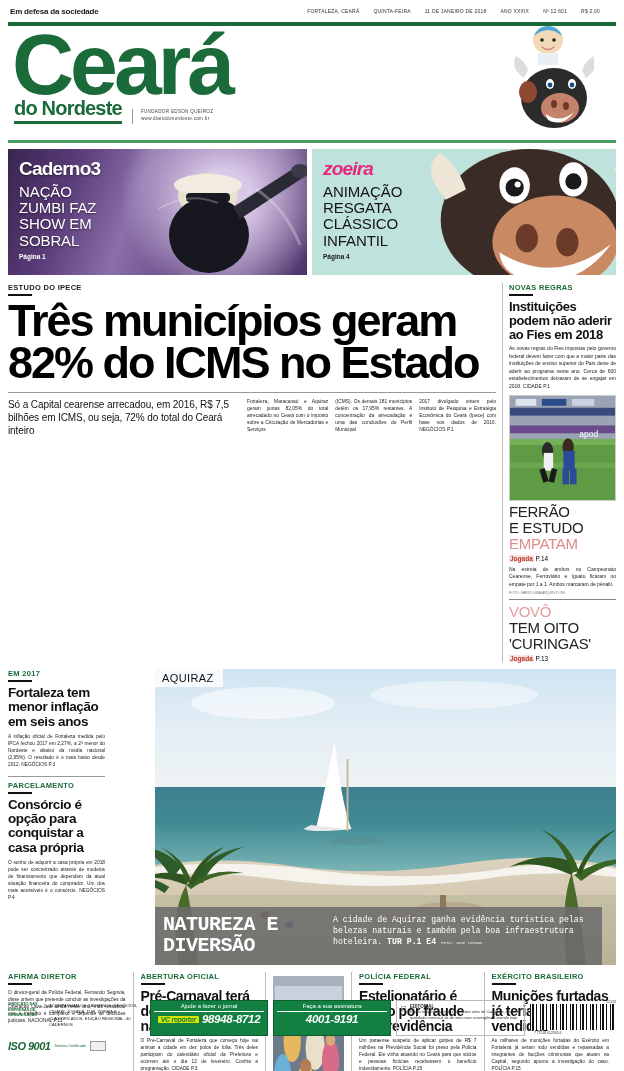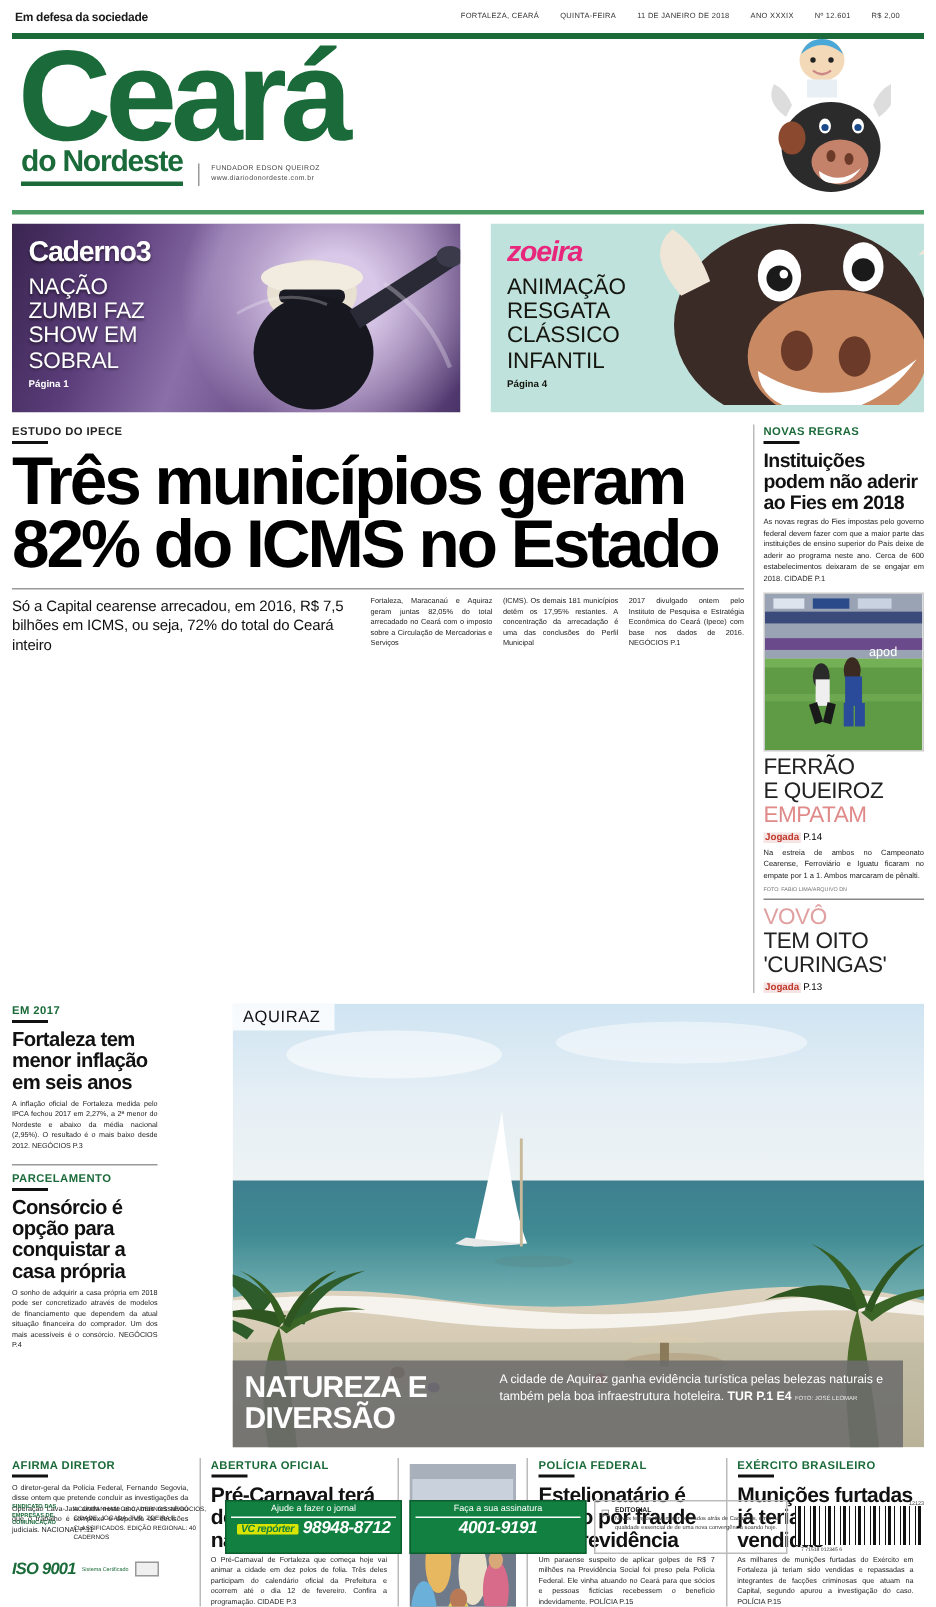--- a/index.html
+++ b/index.html
@@ -40,21 +40,21 @@
   }
   .founder { border-left: 1px solid #999; padding-left: 8px; padding-bottom: 2px; }
   .founder div { font-size: 4.6px; color: #444; letter-spacing: 0.3px; line-height: 1.5; }
   .mascot {
     position: absolute; right: 22px; top: -4px; width: 92px; height: 110px;
     pointer-events: none;
   }
   .greenrule2 { height: 3px; background: #4a9c63; margin: 2px 8px 0 8px; }
 
   
-  .promos { display: flex; gap: 20px; margin: 6px 8px 0 8px; height: 126px; }
+  .promos { display: flex; gap: 5px; margin: 6px 8px 0 8px; height: 126px; }
   .promo { position: relative; overflow: hidden; }
   .promo.left { flex: 0 0 299px; }
   .promo.right { flex: 1; }
   .promo-bg { position: absolute; inset: 0; }
   .promo-inner { position: relative; padding: 9px 0 0 11px; }
   .promo-brand { font-size: 19px; font-weight: bold; letter-spacing: -0.8px; }
   .promo-brand.c3 { color: #ffffff; text-shadow: 0 1px 2px rgba(0,0,0,.5); }
   .promo-brand.zo { color: #e8267c; font-style: italic; }
   .promo-head { font-size: 15px; line-height: 1.08; letter-spacing: -0.1px; margin-top: 4px; }
   .promo-head.light { color: #fff; text-shadow: 0 1px 2px rgba(0,0,0,.55); }
@@ -113,20 +113,21 @@
   .photo-tag {
     position: absolute; left: 0; top: 0;
     background: rgba(255,255,255,.82); color: #111;
     font-size: 11px; padding: 3px 9px 3px 7px; letter-spacing: 0.4px;
   }
   .photo-caption {
     position: absolute; left: 0; right: 14px; bottom: 0;
     background: rgba(108,108,108,.88);
     display: flex; align-items: flex-start; gap: 10px;
     padding: 8px 8px 9px 8px;
+    font-family: Liberation Mono, monospace;
   }
   .cap-title { font-size: 20px; font-weight: bold; color: #fff; line-height: 1.02; letter-spacing: -0.5px; flex: 0 0 160px; }
   .cap-text { font-size: 8.2px; color: #fff; line-height: 1.3; flex: 1; }
   .cap-text b { font-weight: bold; }
   .cap-text .tiny { font-size: 4px; opacity: .85; }
 
   
   .bottomgrid { display: flex; margin: 7px 8px 0 8px; gap: 0; }
   .bcol { flex: 1; padding: 0 7px; border-left: 1px solid #bbb; position: relative; }
   .bcol:first-child { border-left: none; padding-left: 0; }
@@ -302,21 +303,21 @@
           <ellipse cx="62" cy="52" rx="6" ry="9" fill="#3a2a22"></ellipse>
           <rect x="57" y="56" width="12" height="20" fill="#2a4a9a"></rect>
           <rect x="56" y="74" width="7" height="16" fill="#2a4a9a"></rect>
           <rect x="64" y="74" width="7" height="16" fill="#2a4a9a"></rect>
         </svg>
       </div>
 
       <div>
         <div class="rail-sport-head">
           <div>FERRÃO</div>
-          <div>E QUEIROZ</div>
+          <div>E ESTUDO</div>
           <div class="em">EMPATAM</div>
         </div>
         <div class="jogada">
           <b>Jogada</b>
           <span>P.14</span>
         </div>
         <div class="rail-body">Na estreia de ambos no Campeonato Cearense, Ferroviário e Iguatu ficaram no empate por 1 a 1. Ambos marcaram de pênalti.</div>
         <div class="credit">FOTO: FABIO LIMA/ARQUIVO DN</div>
       </div>
 

